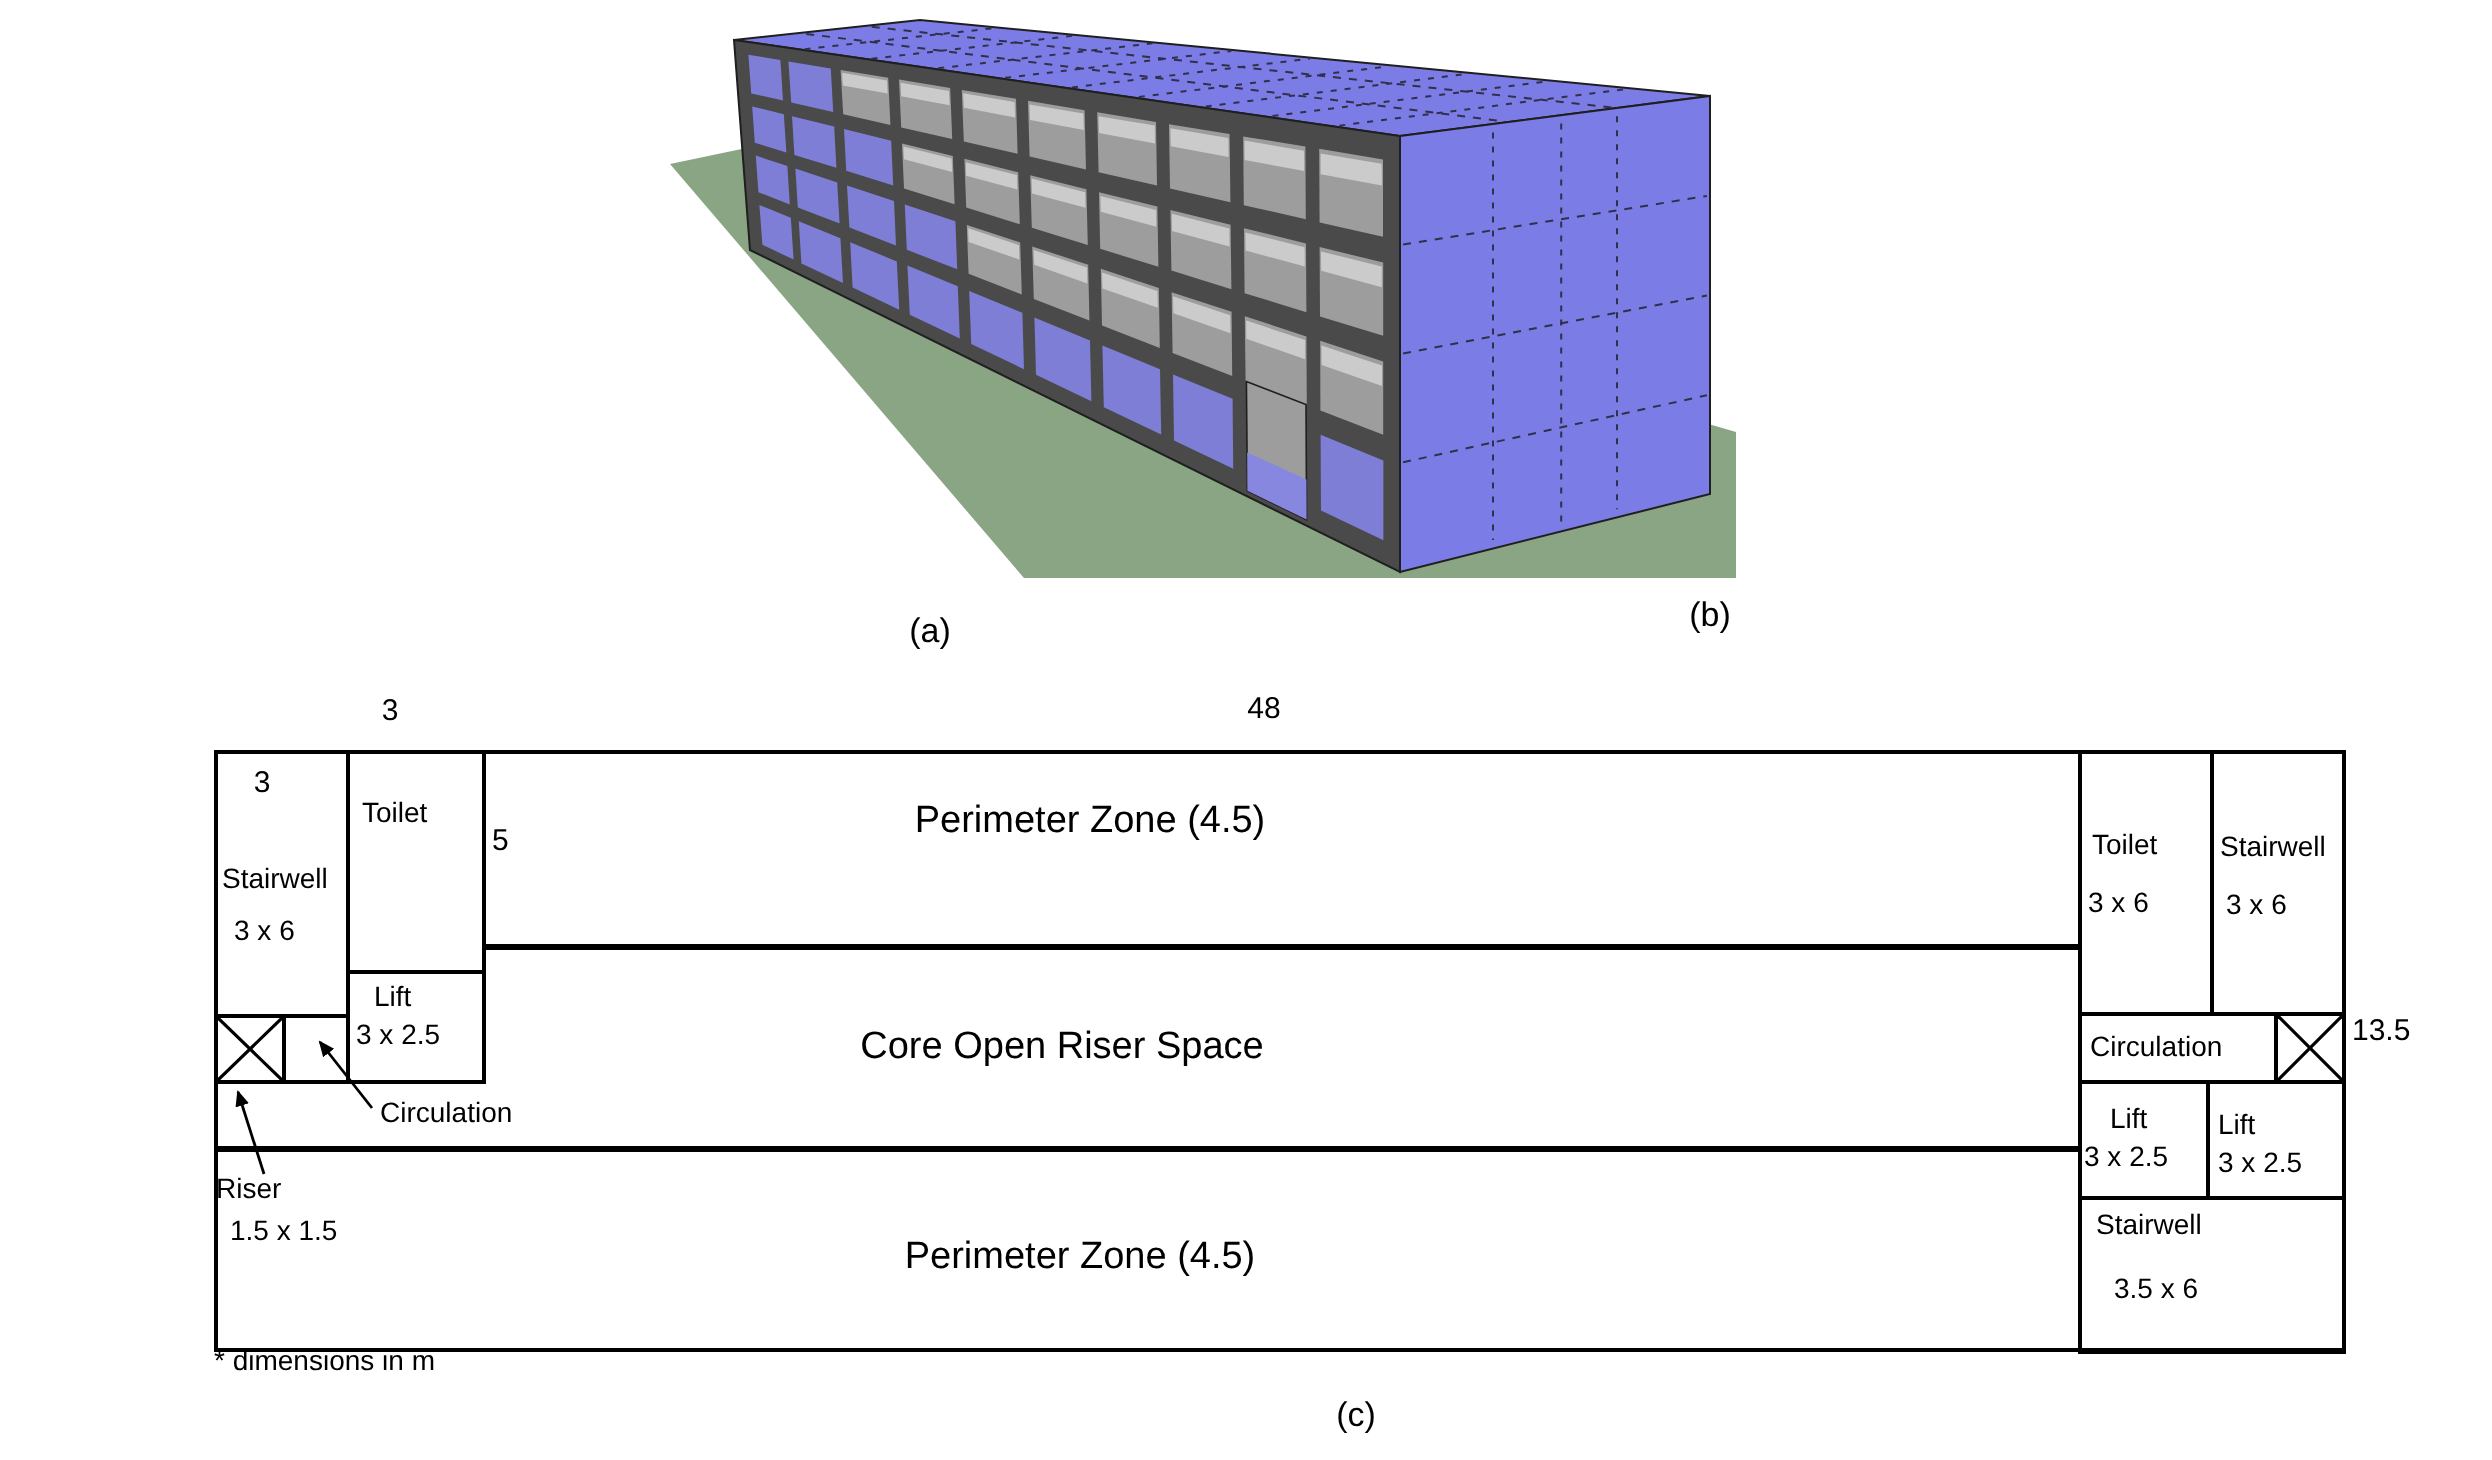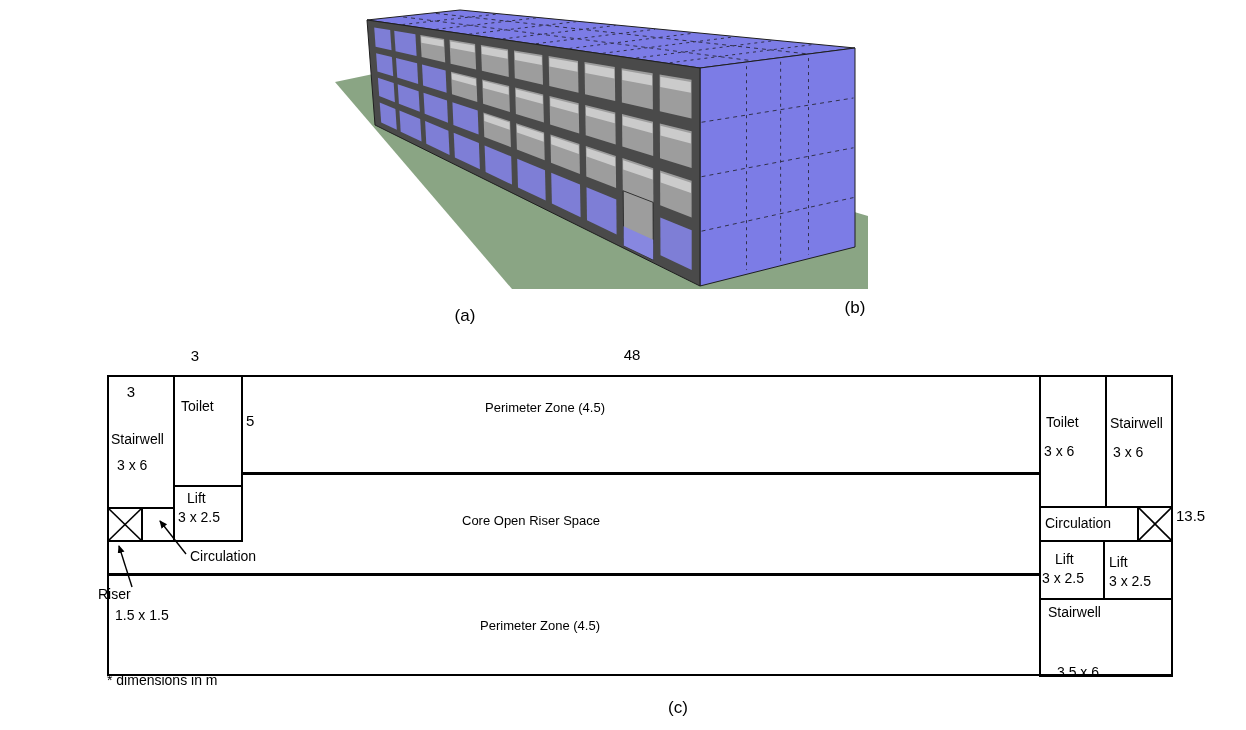--- a/index.html
+++ b/index.html
@@ -5,21 +5,21 @@
   html,body { margin:0; padding:0; background:#fff; }
   .page {
     position:relative; width:1246px; height:730px; background:#ffffff;
     font-family:"Liberation Sans", sans-serif; color:#000; overflow:hidden;
   }
   .box { position:absolute; border:2px solid #000; box-sizing:border-box; background:transparent; }
   .hline { position:absolute; background:#000; }
   .lbl { position:absolute; white-space:nowrap; font-size:14px; line-height:1.1; color:#000; }
   .ctr { transform:translateX(-50%); }
   .dim { font-size:15px; }
-  .zone { font-size:13px; }
+  .zone { font-size:19px; }
   .cap { position:absolute; font-size:17px; transform:translateX(-50%); white-space:nowrap; }
   .foot { position:absolute; font-size:14px; white-space:nowrap; }
   svg.overlay { position:absolute; left:0; top:0; pointer-events:none; }
   .xbox svg { display:block; width:100%; height:100%; }
 </style>
 </head>
 <body>
 
 <div class="page">
 
@@ -148,38 +148,38 @@
     <div class="lbl dim ctr" style="left:131px; top:384px;">3</div>
     <div class="lbl dim" style="left:246px; top:413px;">5</div>
     <div class="lbl dim" style="left:1176px; top:508px;">13.5</div>
 
     <div class="lbl" style="left:111px; top:432px;">Stairwell</div>
     <div class="lbl" style="left:117px; top:458px;">3 x 6</div>
     <div class="lbl" style="left:181px; top:399px;">Toilet</div>
     <div class="lbl" style="left:187px; top:491px;">Lift</div>
     <div class="lbl" style="left:178px; top:510px;">3 x 2.5</div>
     <div class="lbl" style="left:190px; top:549px;">Circulation</div>
-    <div class="lbl" style="left:98px; top:587px;">Riser</div>
+    <div class="lbl" style="left:108px; top:587px;">Riser</div>
     <div class="lbl" style="left:115px; top:608px;">1.5 x 1.5</div>
 
     <div class="lbl zone ctr" style="left:545px; top:401px;">Perimeter Zone (4.5)</div>
     <div class="lbl zone ctr" style="left:531px; top:514px;">Core Open Riser Space</div>
     <div class="lbl zone ctr" style="left:540px; top:619px;">Perimeter Zone (4.5)</div>
 
     <div class="lbl" style="left:1046px; top:415px;">Toilet</div>
     <div class="lbl" style="left:1044px; top:444px;">3 x 6</div>
     <div class="lbl" style="left:1110px; top:416px;">Stairwell</div>
     <div class="lbl" style="left:1113px; top:445px;">3 x 6</div>
     <div class="lbl" style="left:1045px; top:516px;">Circulation</div>
     <div class="lbl" style="left:1055px; top:552px;">Lift</div>
     <div class="lbl" style="left:1042px; top:571px;">3 x 2.5</div>
     <div class="lbl" style="left:1109px; top:555px;">Lift</div>
     <div class="lbl" style="left:1109px; top:574px;">3 x 2.5</div>
     <div class="lbl" style="left:1048px; top:605px;">Stairwell</div>
-    <div class="lbl" style="left:1057px; top:637px;margin-top:28px;">3.5 x 6</div>
+    <div class="lbl" style="left:1057px; top:637px;">3.5 x 6</div>
 
     <svg class="overlay" width="1246" height="730" viewBox="0 0 1246 730">
       <defs>
         <marker id="ah" markerWidth="9" markerHeight="8" refX="7" refY="3.5" orient="auto" markerUnits="userSpaceOnUse">
           <path d="M0,0 L8,3.5 L0,7 z" fill="#000"></path>
         </marker>
       </defs>
       <line x1="186" y1="554" x2="160" y2="521" stroke="#000" stroke-width="1.4" marker-end="url(#ah)"></line>
       <line x1="132" y1="587" x2="119" y2="546" stroke="#000" stroke-width="1.4" marker-end="url(#ah)"></line>
     </svg>

